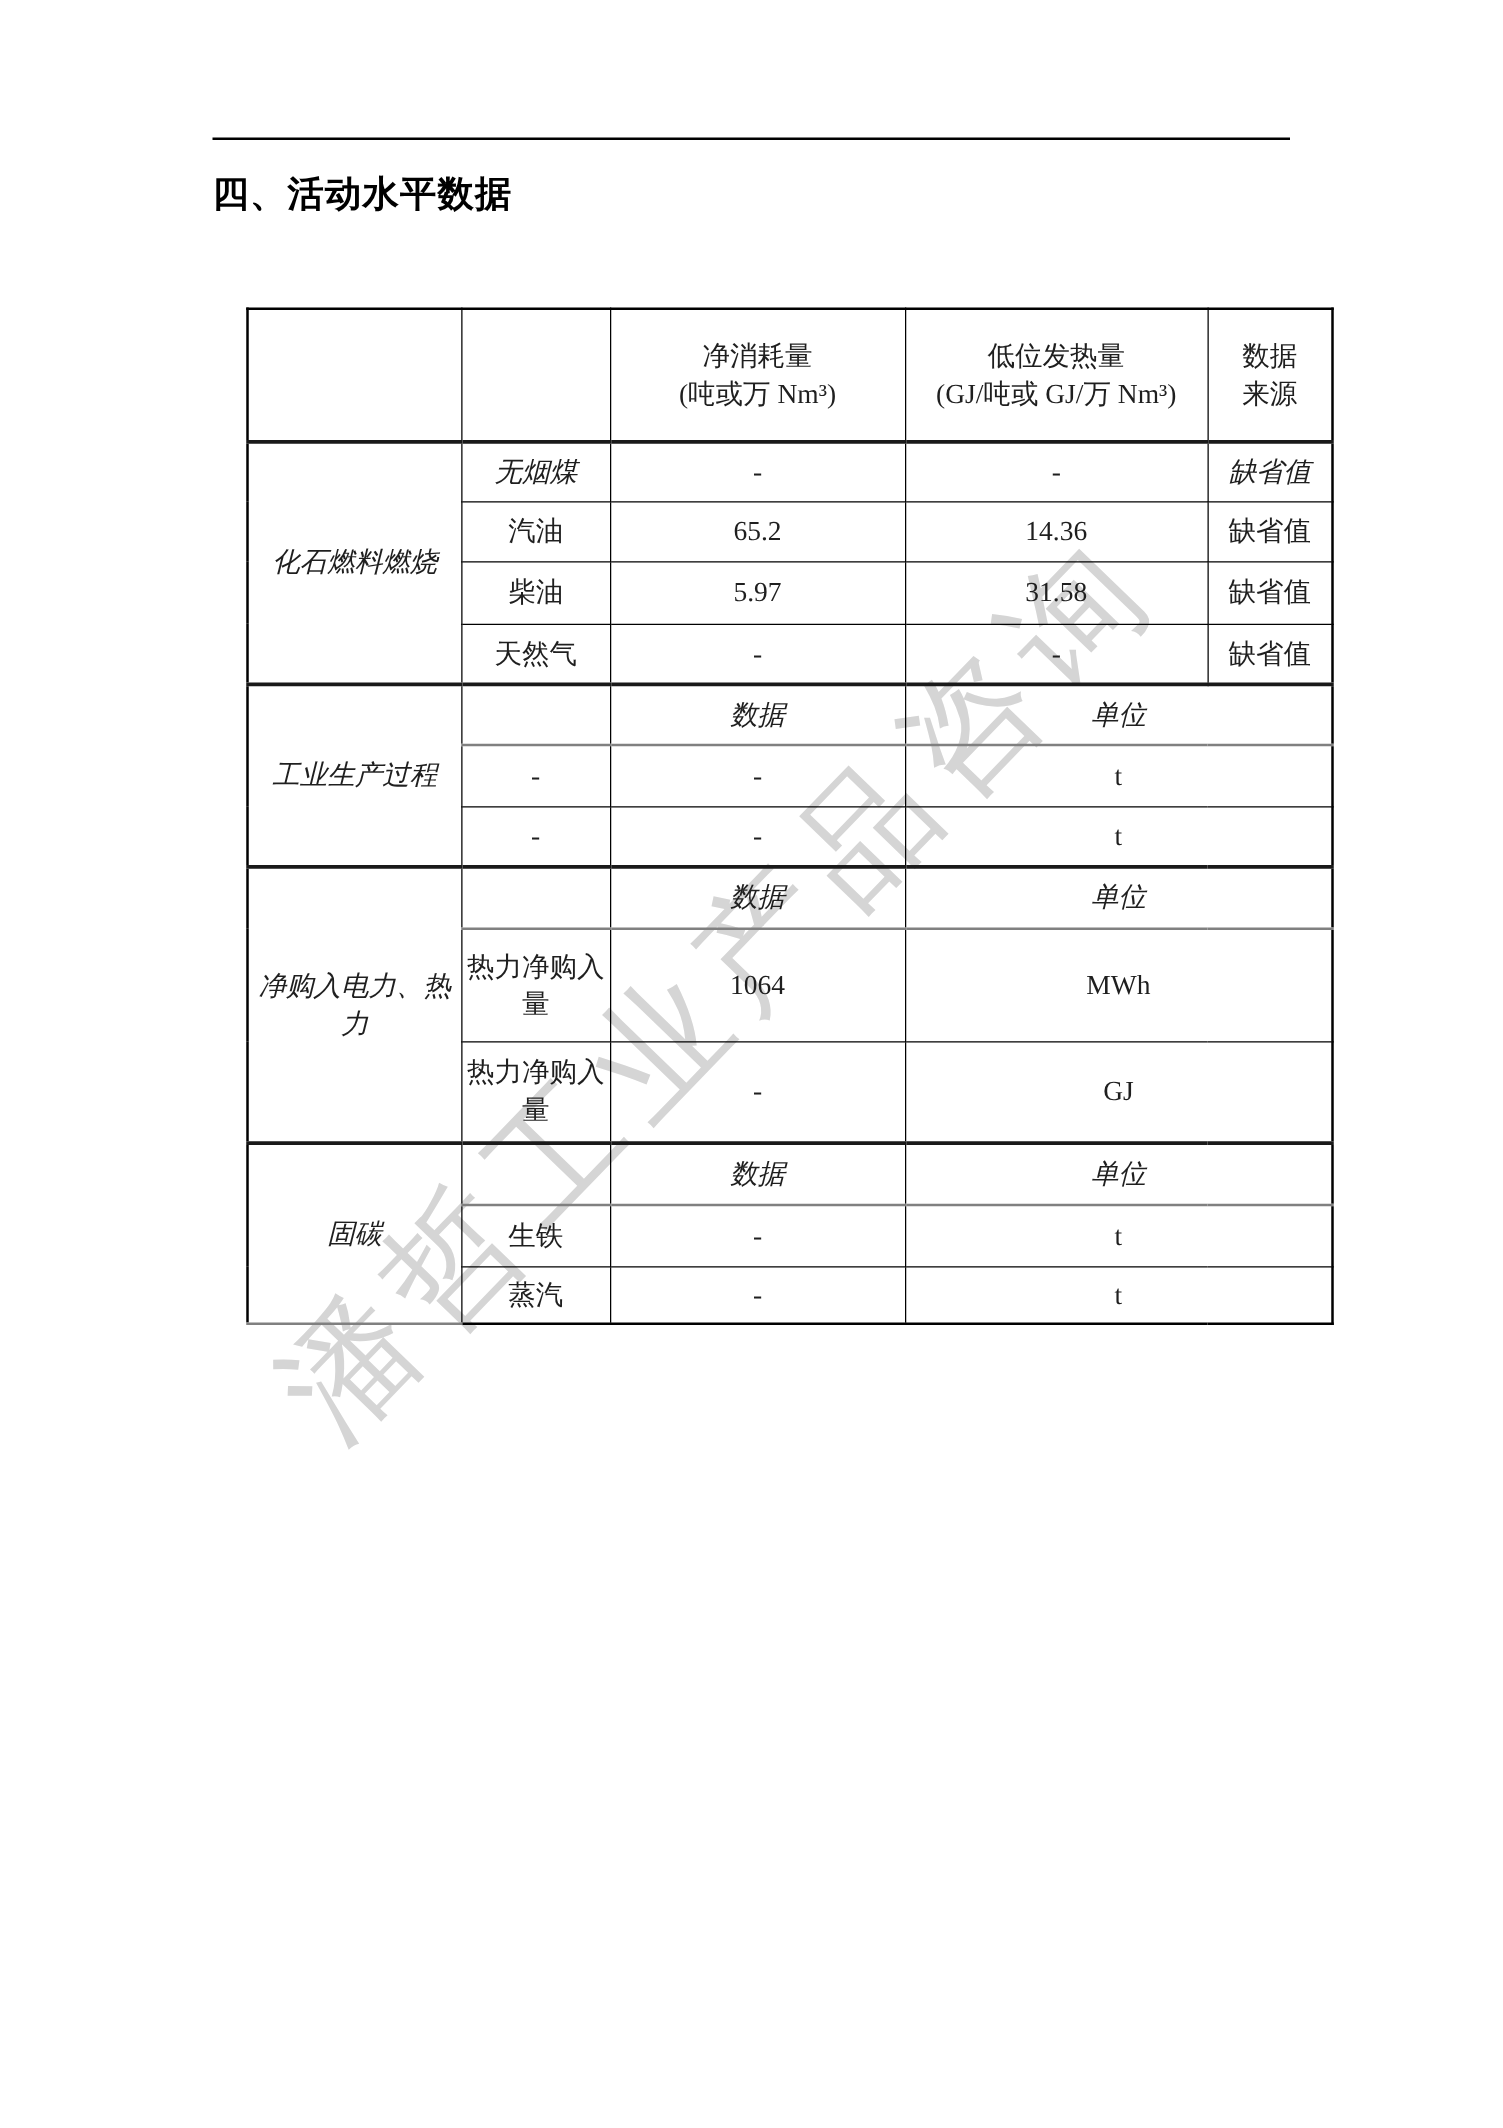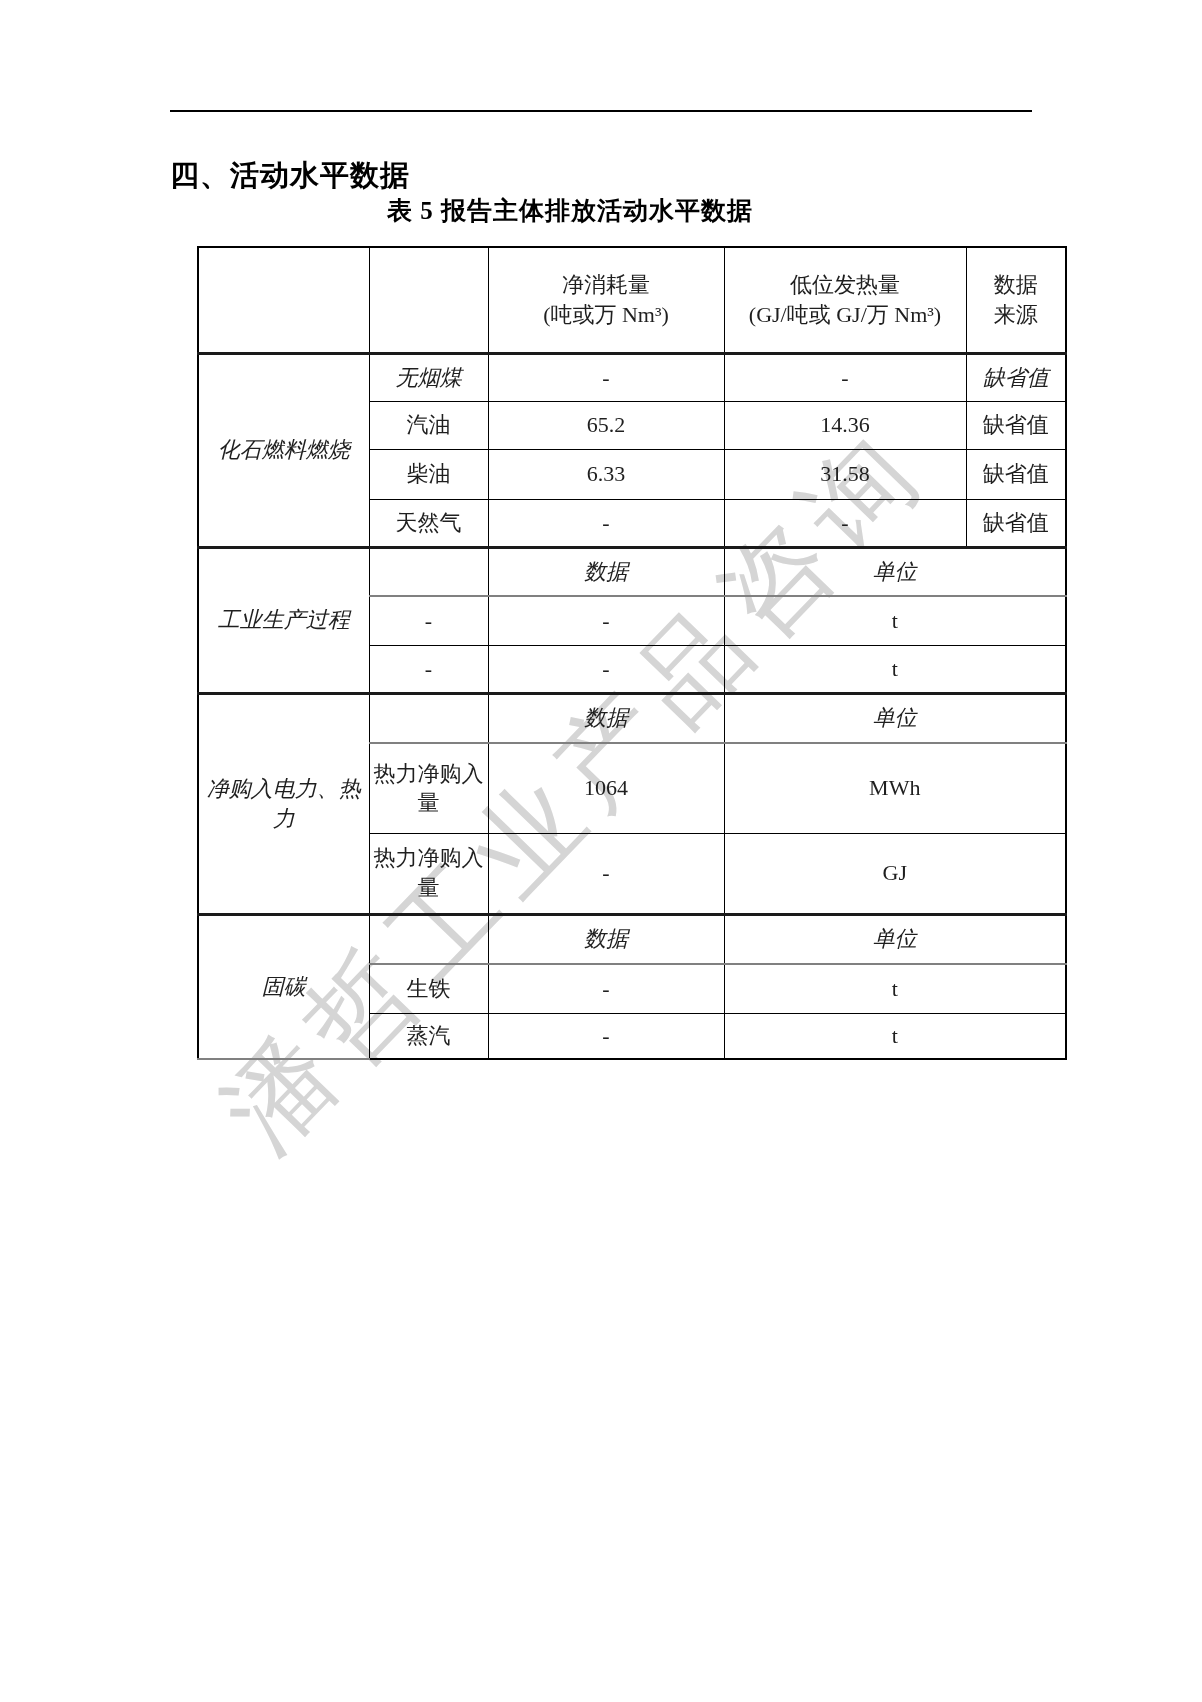--- a/index.html
+++ b/index.html
@@ -14,21 +14,21 @@
   .doc-header{
     position:absolute;left:170px;top:76px;width:862px;
     text-align:center;font-size:21px;letter-spacing:2px;color:#2a2a2a;
   }
   .header-rule{
     position:absolute;left:170px;top:110px;width:862px;height:2px;
     background:#000;
   }
   .section-heading{
     position:absolute;left:170px;top:136px;
-    font-size:29px;font-weight:bold;letter-spacing:1px;color:#000;margin-top:20px;
+    font-size:29px;font-weight:bold;letter-spacing:1px;color:#000;
   }
   .table-title{
     position:absolute;left:170px;top:194px;width:800px;
     text-align:center;font-size:25px;font-weight:bold;letter-spacing:1px;color:#000;
   }
   .watermark{
     position:absolute;left:575px;top:790px;
     transform:translate(-50%,-50%) rotate(-46deg);
     font-size:105px;letter-spacing:14px;white-space:nowrap;
     color:#d5d5d5;z-index:1;font-weight:400;
@@ -58,21 +58,20 @@
 </style>
 </head>
 <body>
 
 <div class="page">
 
   <div class="header-rule"></div>
 
   <div class="section-heading">四、活动水平数据</div>
 
-  <div class="table-title">表 5 报告主体排放活动水平数据</div>
 
   <div class="watermark">潘哲工业产品咨询</div>
 
   <table class="data">
     <colgroup>
       <col style="width:171px">
         <col style="width:119px">
         <col style="width:236px">
         <col style="width:242px">
         <col style="width:100px">
@@ -104,21 +103,21 @@
       <td>缺省值</td>
     </tr>
     <tr class="h48">
       <td>汽油</td>
       <td>65.2</td>
       <td>14.36</td>
       <td>缺省值</td>
     </tr>
     <tr class="h50">
       <td>柴油</td>
-      <td>6.33</td>
+      <td>5.97</td>
       <td>31.58</td>
       <td>缺省值</td>
     </tr>
     <tr class="h48">
       <td>天然气</td>
       <td class="dash">-</td>
       <td class="dash">-</td>
       <td>缺省值</td>
     </tr>
 

